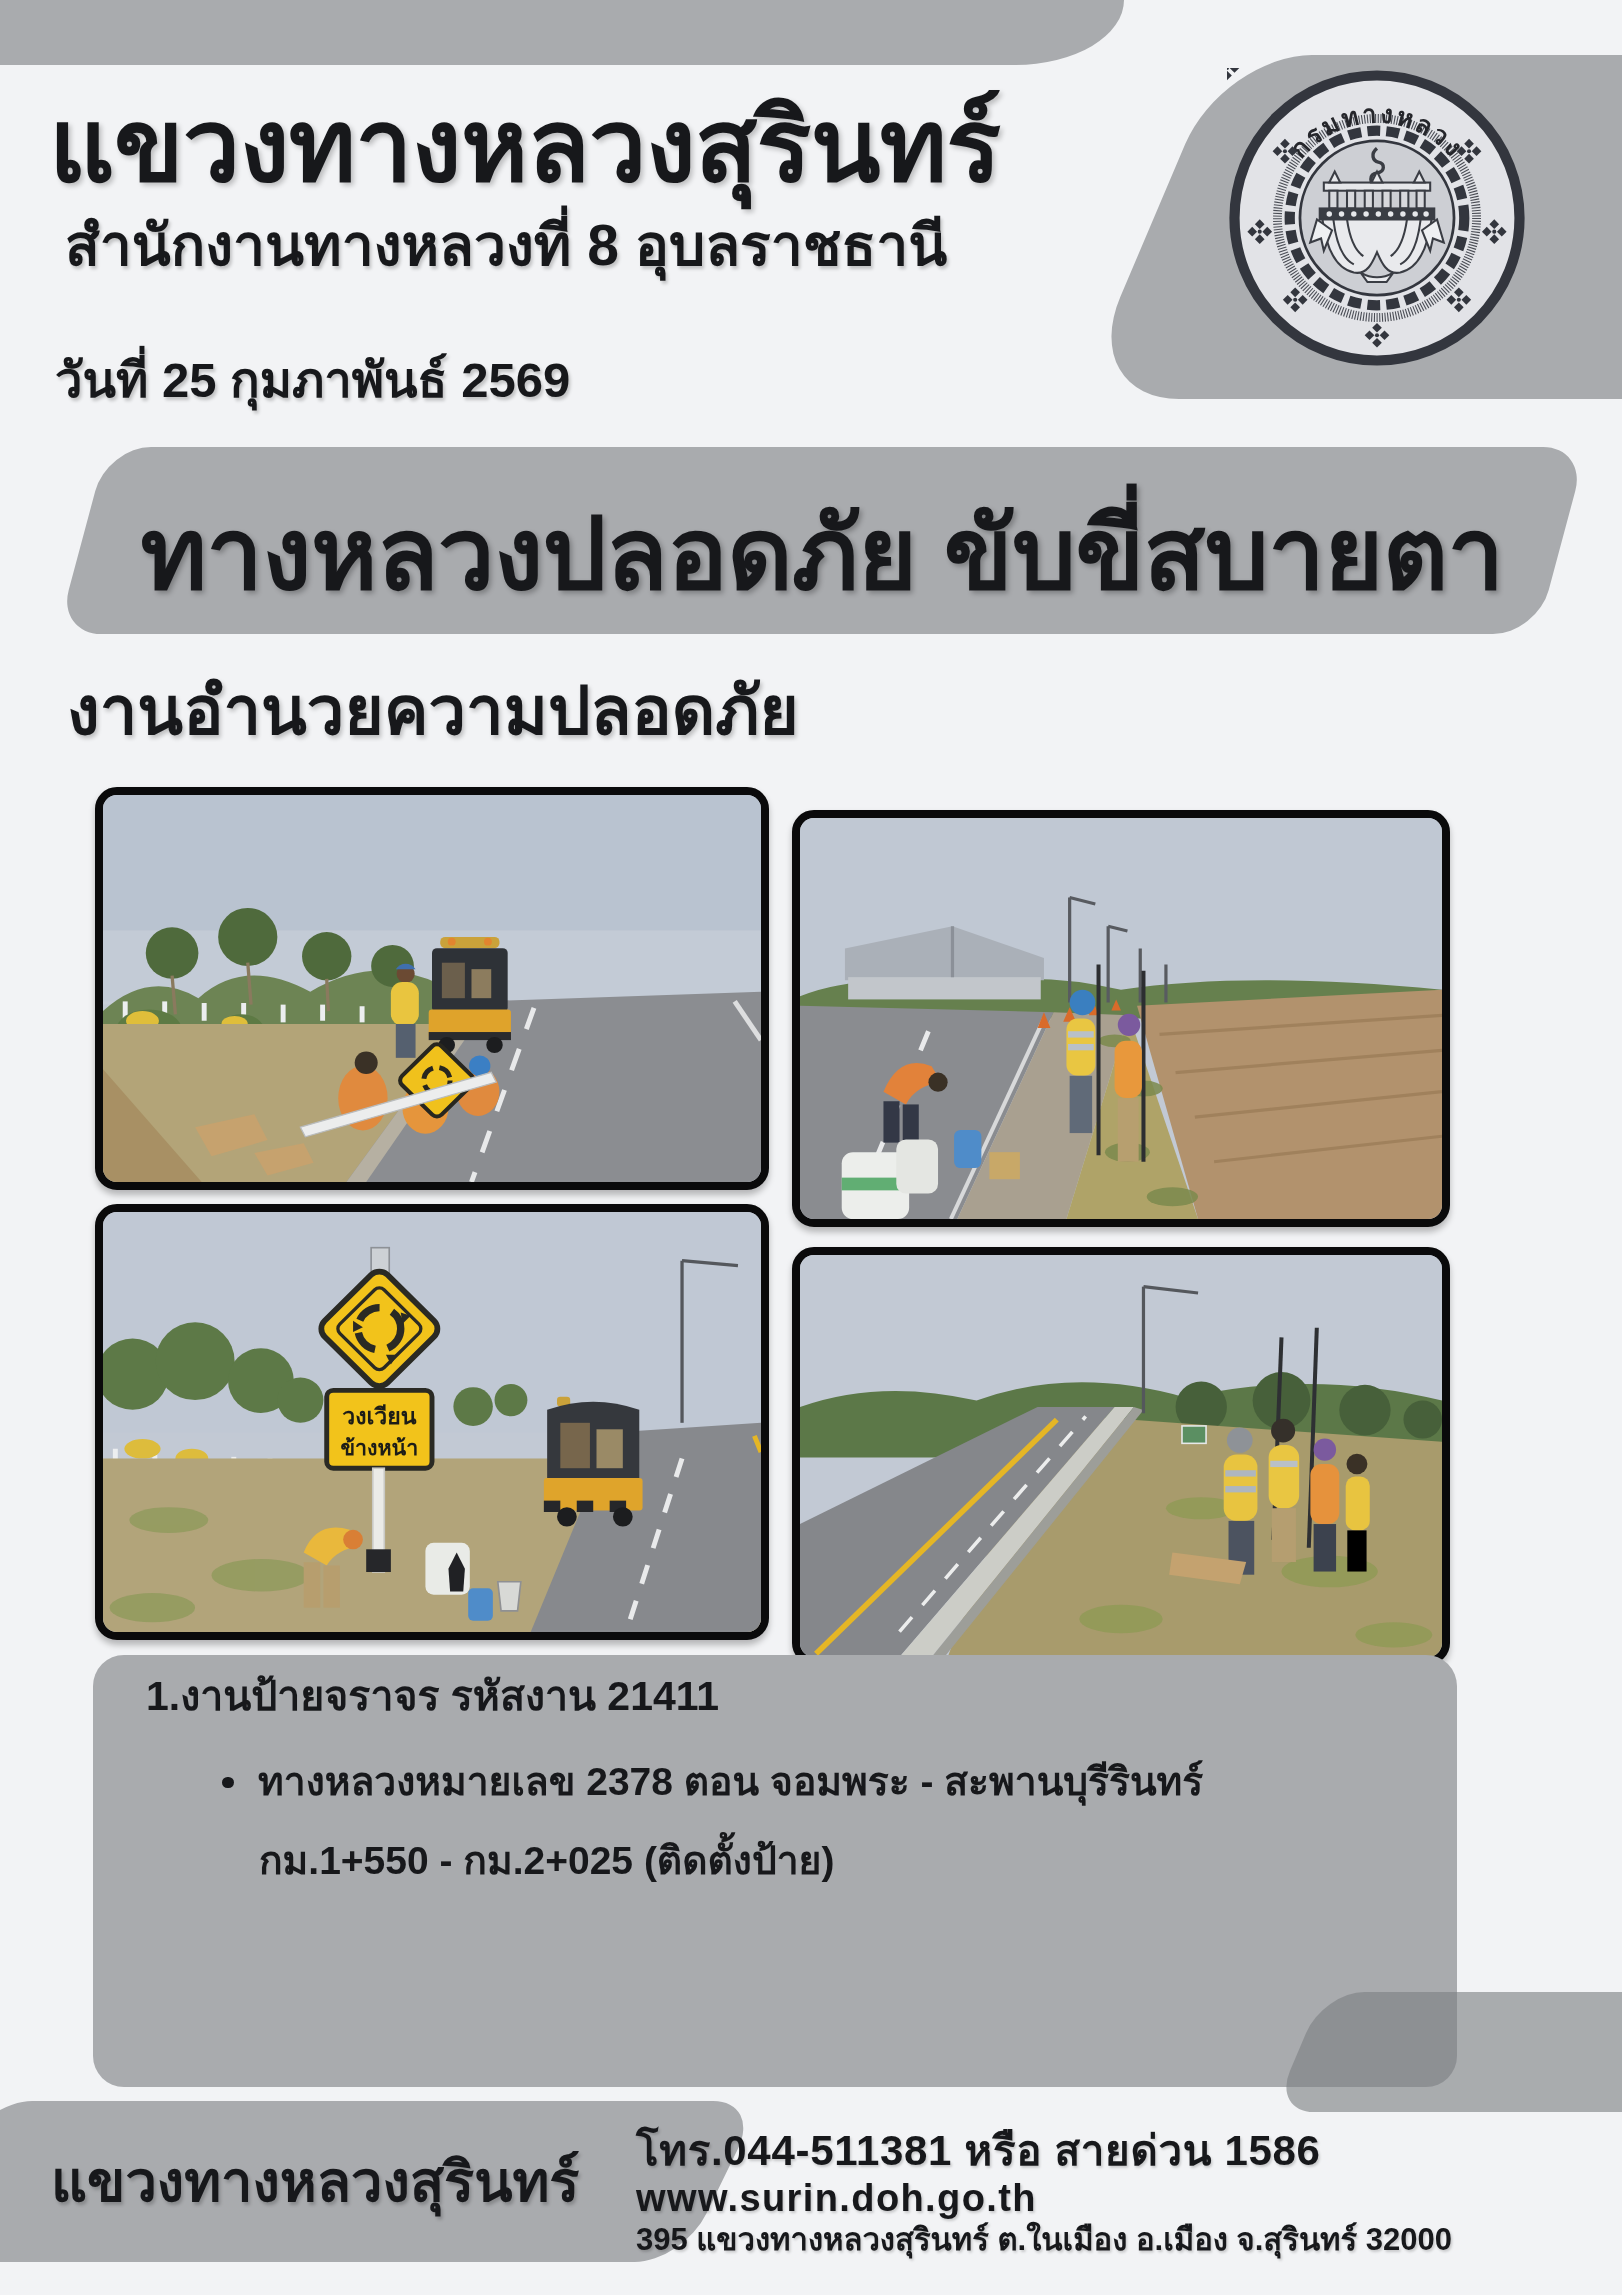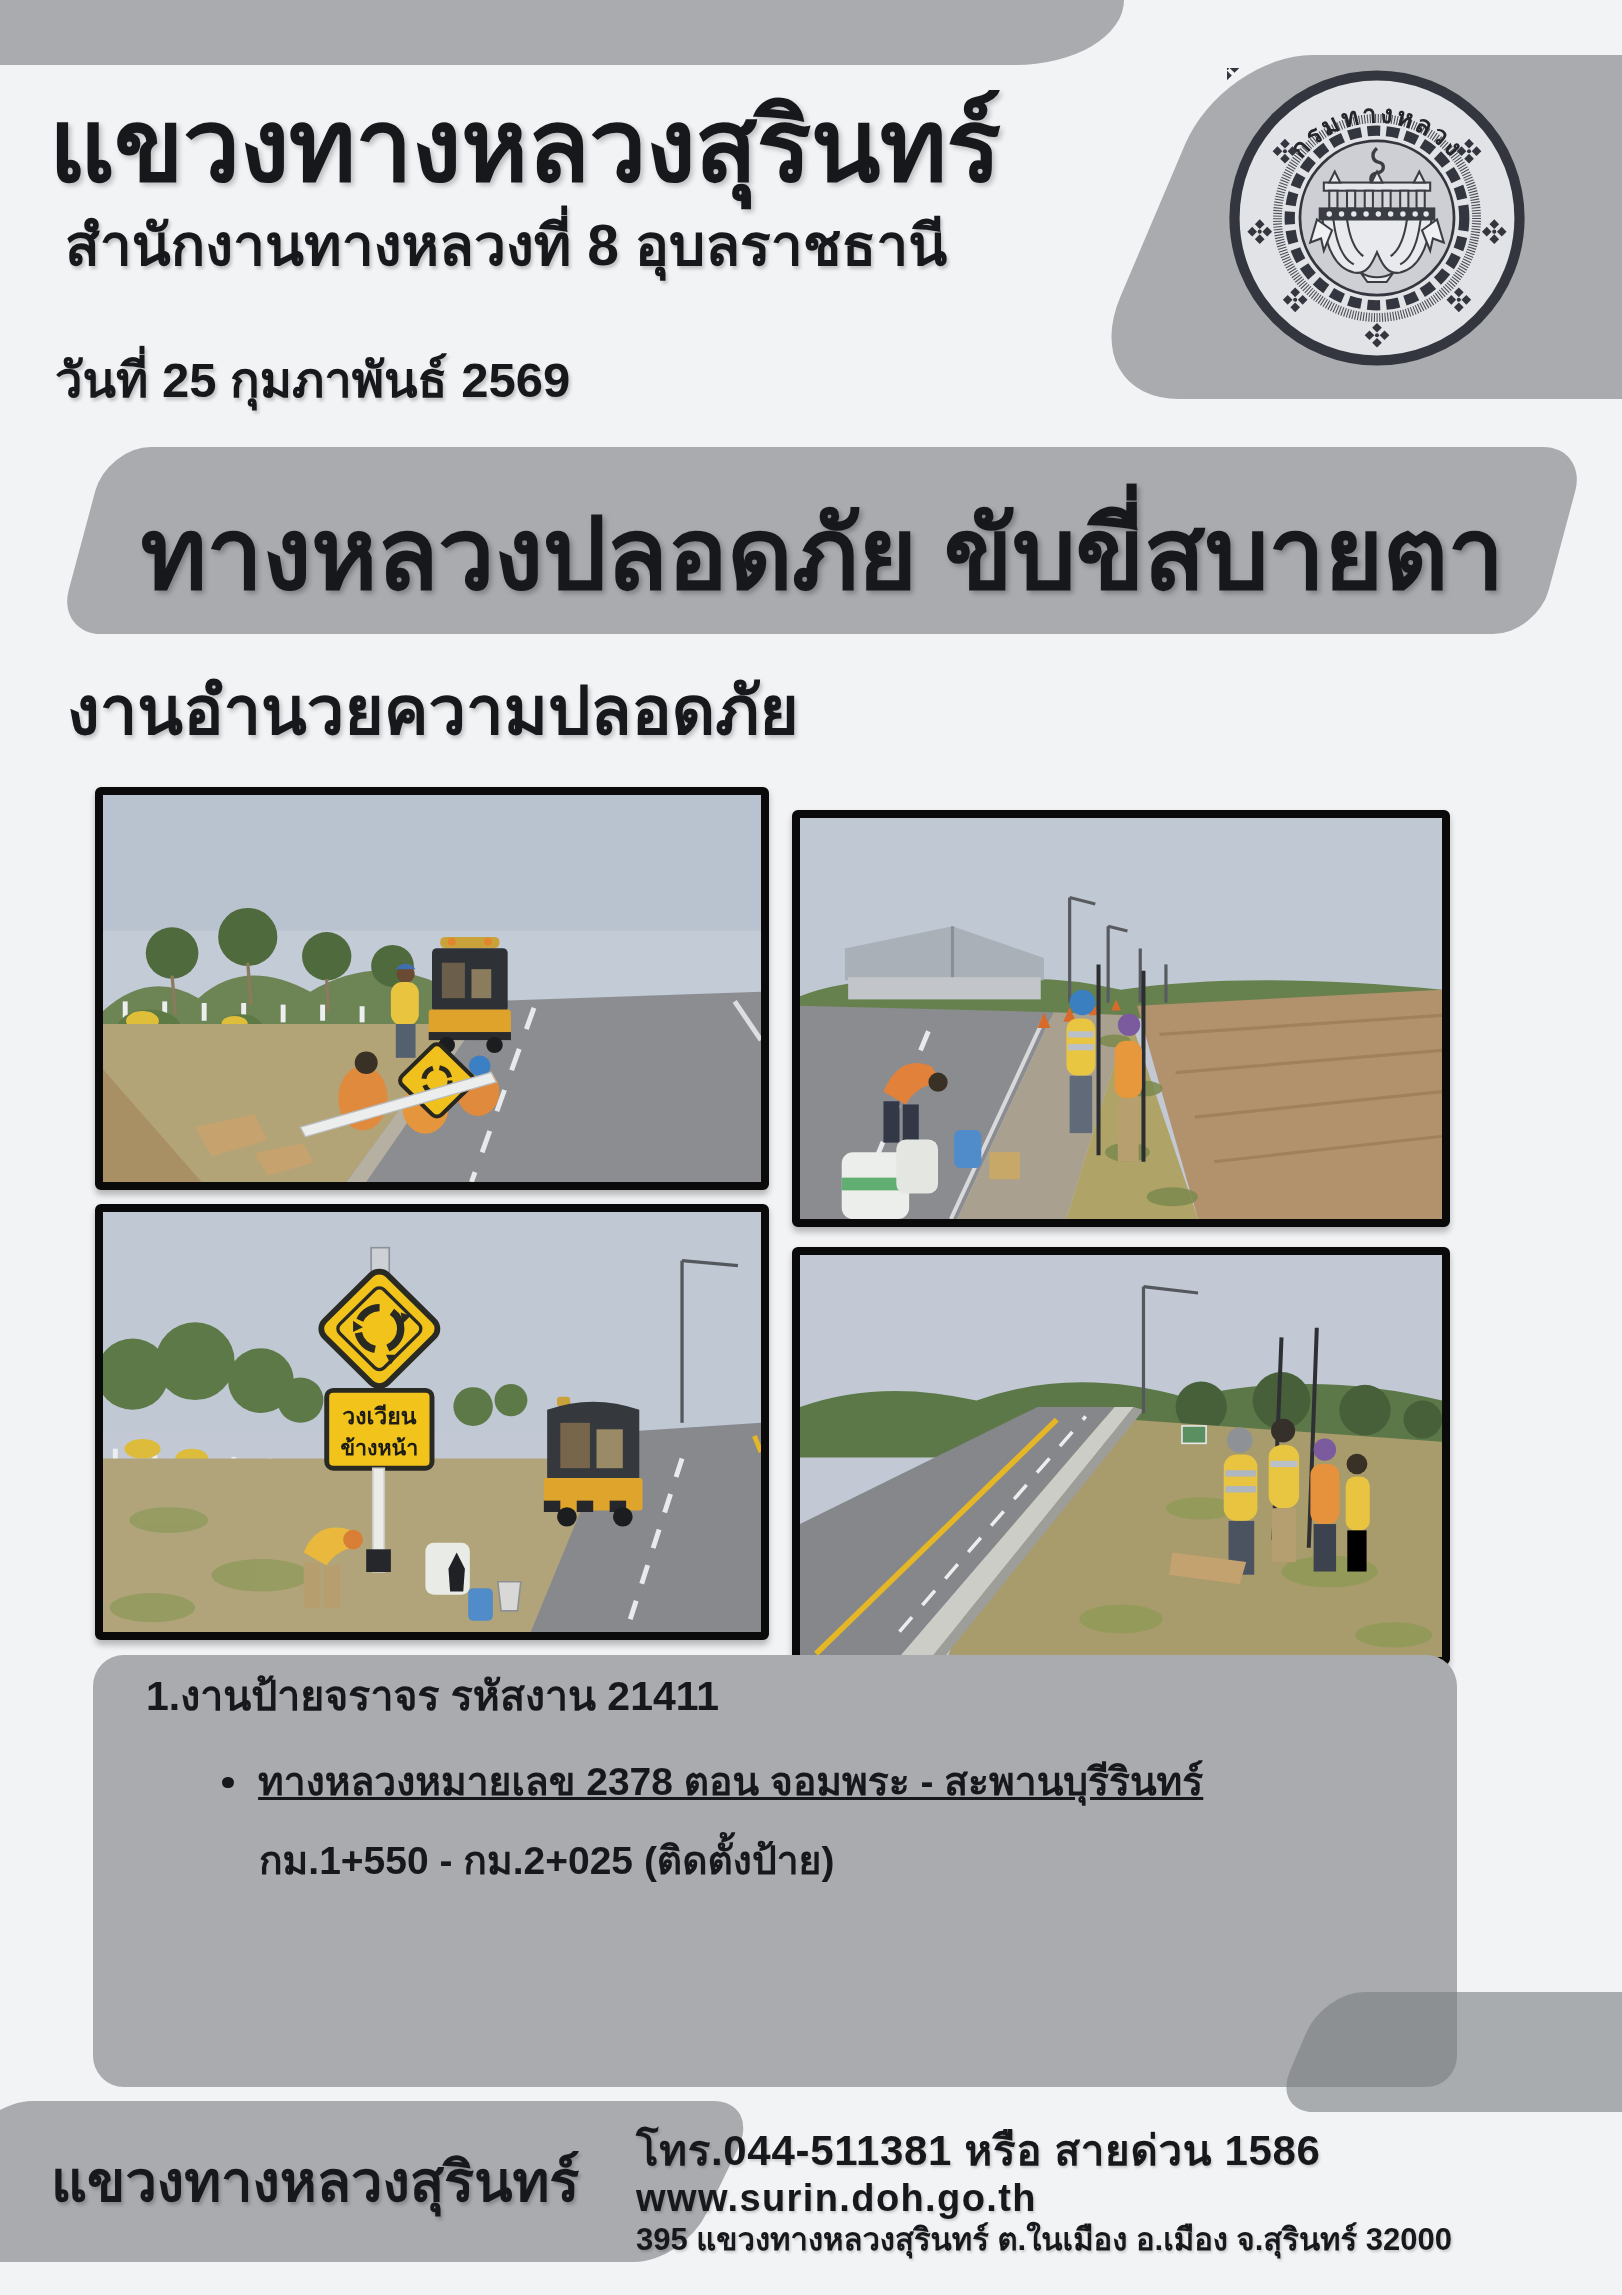--- a/index.html
+++ b/index.html
@@ -47,35 +47,35 @@
     font-size:101px; font-weight:700; letter-spacing:-0.7px;
     text-shadow:2.7px 3.4px 4.8px rgba(0,0,0,.25); white-space:nowrap;
   }
   .section-heading{
     left:51px; top:646px; width:1090px; margin:16px;
     font-size:67px; font-weight:900; line-height:1.45;
     text-shadow:2px 2.7px 4.1px rgba(0,0,0,.22);
   }
   
   .photo{
-    border:8.9px solid #0a0a0b; border-radius:6px; overflow:hidden;
+    border:8.9px solid #0a0a0b; border-radius:22px; overflow:hidden;
     background:#c2c9d4; box-shadow:0 4.1px 6.8px rgba(0,0,0,.25);
   }
   .photo svg{display:block; width:100%; height:100%;}
   .p1{left:95px; top:787px; width:658px; height:387px;}
   .p2{left:792px; top:810px; width:642px; height:401px;}
   .p3{left:95px; top:1204px; width:658px; height:420px;}
   .p4{left:792px; top:1247px; width:642px; height:402px;}
   
   .info-box{
     left:93px; top:1655px; width:1364px; height:432px;
     background:#a9abae; border-radius:31px;
   }
   .info-line1{position:absolute; left:53px; top:11px; font-size:41px; font-weight:700; line-height:1.5;}
-  .info-bullet-row{position:absolute; left:129px; top:97px; display:flex; align-items:flex-start;text-decoration:underline;}
+  .info-bullet-row{position:absolute; left:129px; top:97px; display:flex; align-items:flex-start;}
   .bullet-dot{width:11.6px; height:11.6px; border-radius:50%; background:#17181b; margin:24.5px 24.5px 0 0; flex:0 0 auto;}
   .info-bullet-text{font-size:39px; font-weight:700; line-height:1.55;}
   .info-line3{position:absolute; left:166px; top:176px; font-size:39px; font-weight:700; line-height:1.55;}
   
   .footer-right-band{
     left:1298px; top:1992px; width:477px; height:120px;
     background:rgba(125,127,131,.62);
     transform:skewX(-23deg); border-radius:41px;
   }
   .footer-left-shape{

